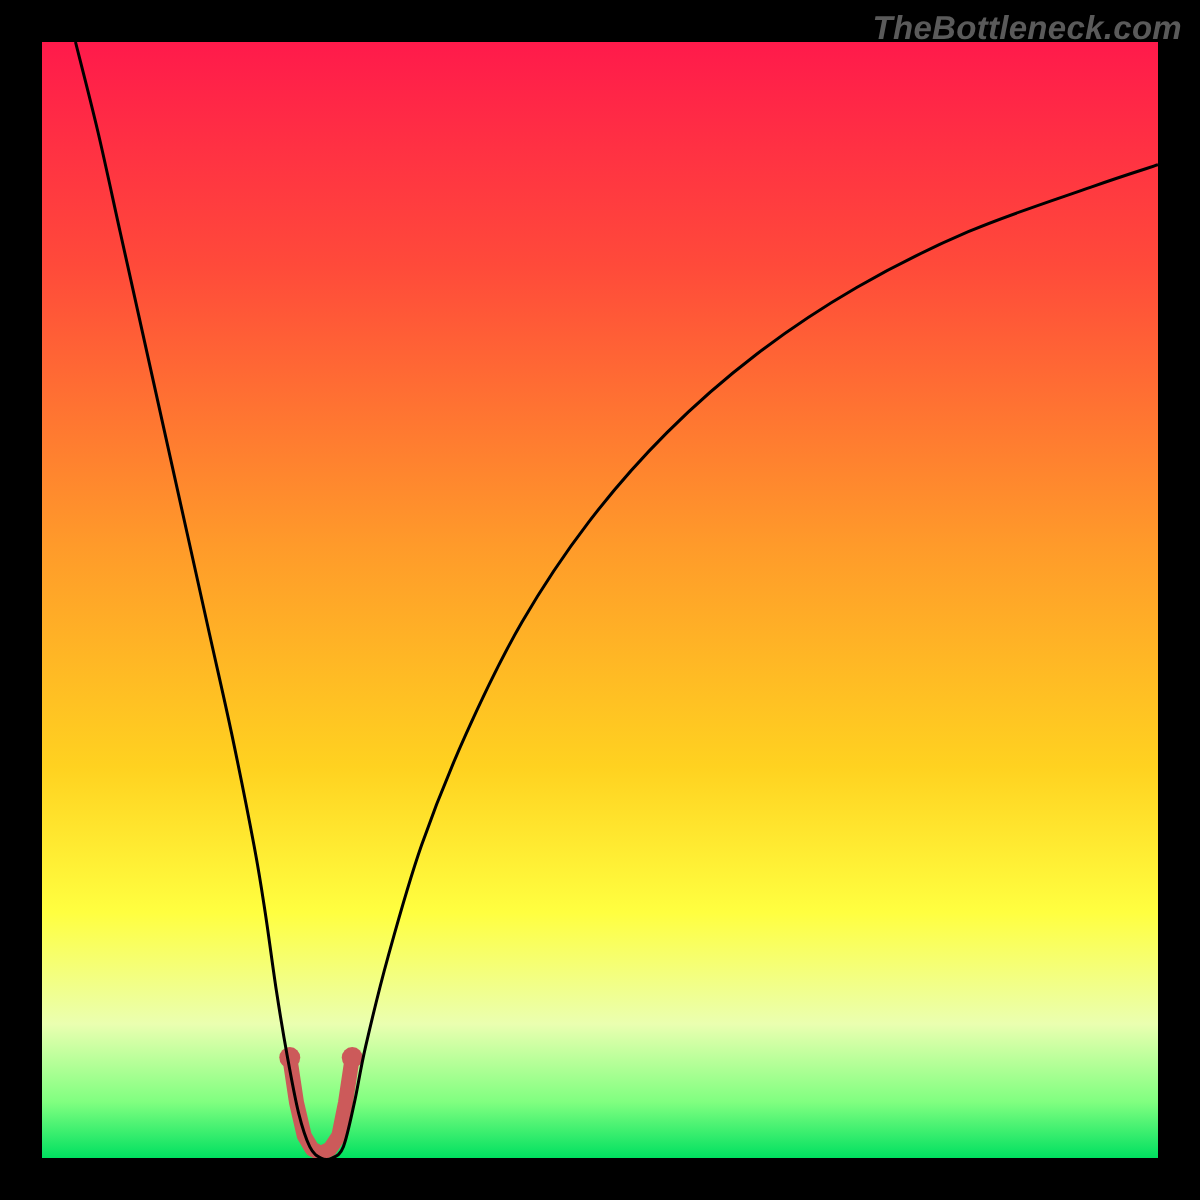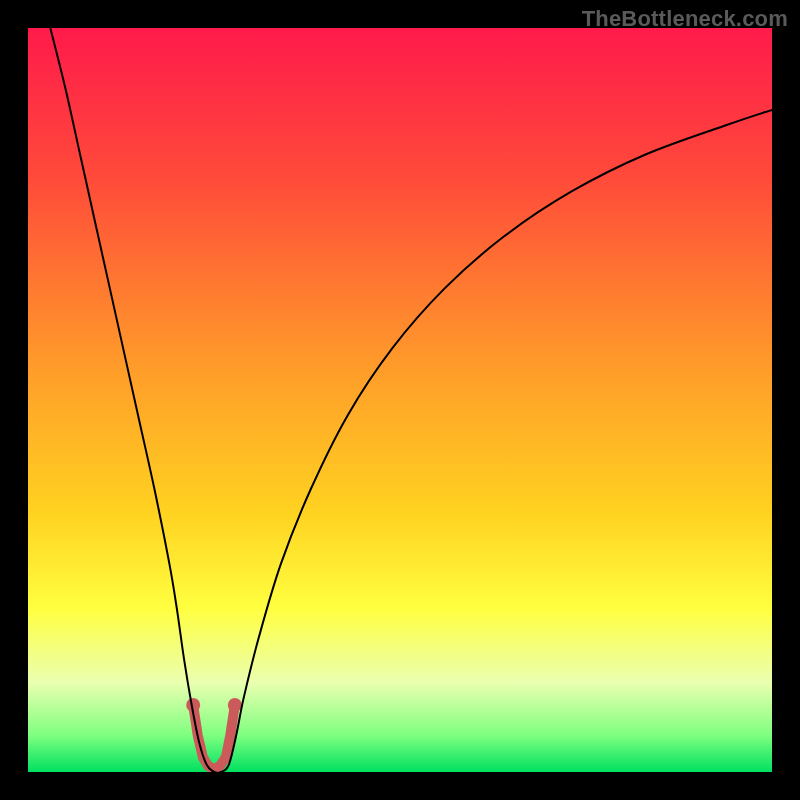--- a/index.html
+++ b/index.html
@@ -20,20 +20,21 @@
   }
   .watermark {
     position: absolute;
     top: 6px;
     right: 12px;
     font-family: Arial, Helvetica, sans-serif;
     font-size: 22px;
     font-weight: 600;
     color: #5a5a5a;
     letter-spacing: 0.2px;
+    font-style: italic;
   }
 </style>
 </head>
 <body>
 
 <div class="frame">
   <div class="plot-area">
     <svg width="744" height="744" viewBox="0 0 744 744">
       <defs>
         <linearGradient id="bg-grad" x1="0" y1="0" x2="0" y2="1">

